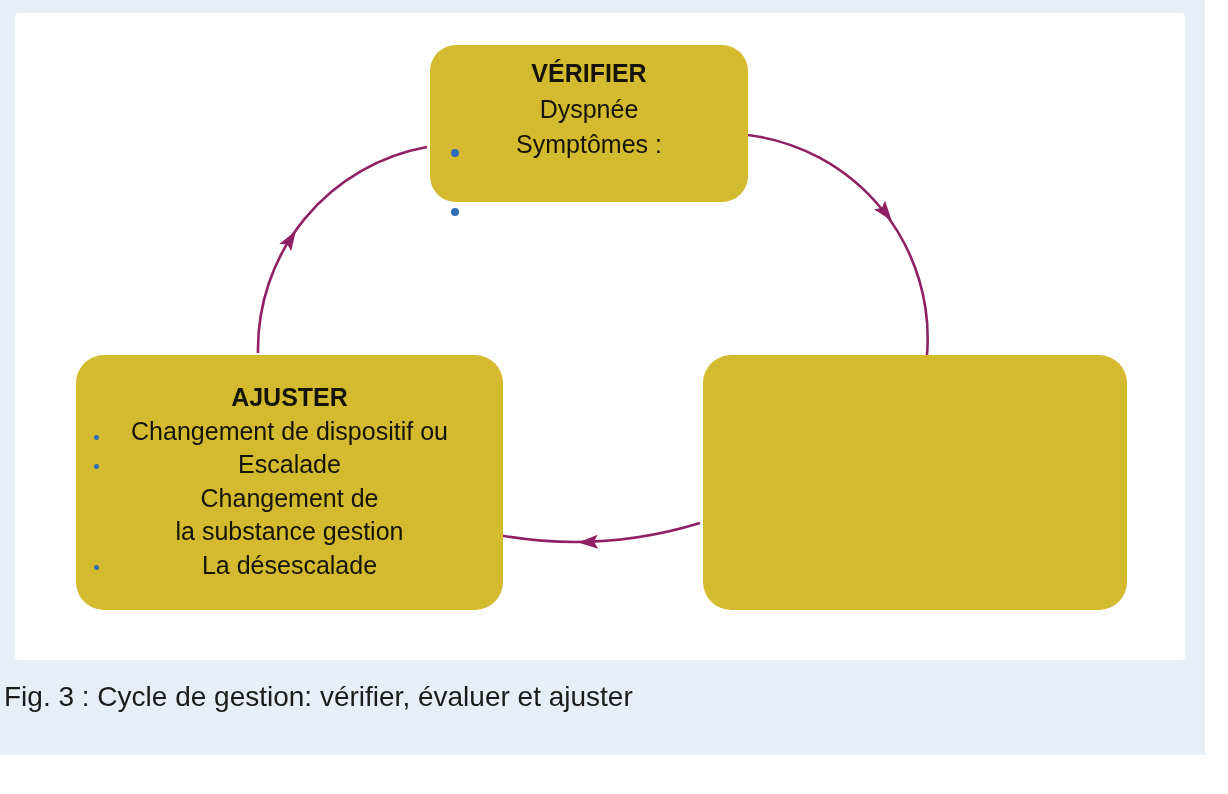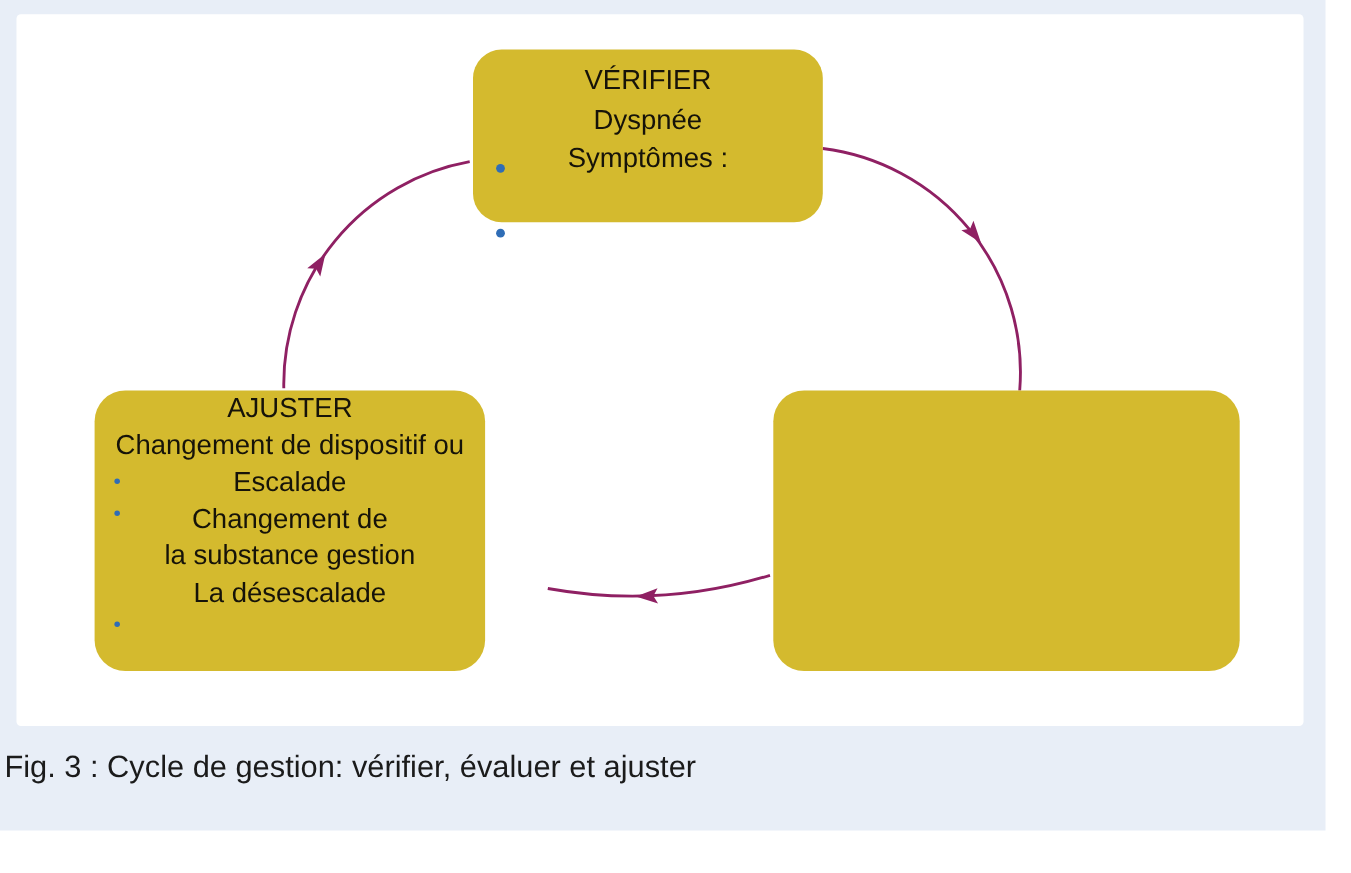--- a/index.html
+++ b/index.html
@@ -44,29 +44,30 @@
     border-radius: 28px;
   }
   .node-verifier {
     left: 430px; top: 45px;
     width: 318px; height: 157px;
     border-radius: 26px;
     padding-top: 11px;
     line-height: 35.5px;
   }
   .node-ajuster {
-    left: 86px; top: 355px;
-    width: 355px; height: 255px;
+    left: 76px; top: 355px;
+    width: 427px; height: 255px;
+    padding-top: 26px;
     line-height: 33.5px;
   }
   .node-evaluer {
     left: 703px; top: 355px;
     width: 424px; height: 255px;
   }
-  .node-title { font-weight: 400; }
+  .node-title { font-weight: 700; }
   .bullet {
     position: absolute;
     border-radius: 50%;
     background: var(--bullet, #2f6db6);
   }
   .bullet.big { width: 8px; height: 8px; }
   .bullet.small { width: 5px; height: 5px; }
   .caption {
     position: absolute;
     left: 4px; top: 681px;

